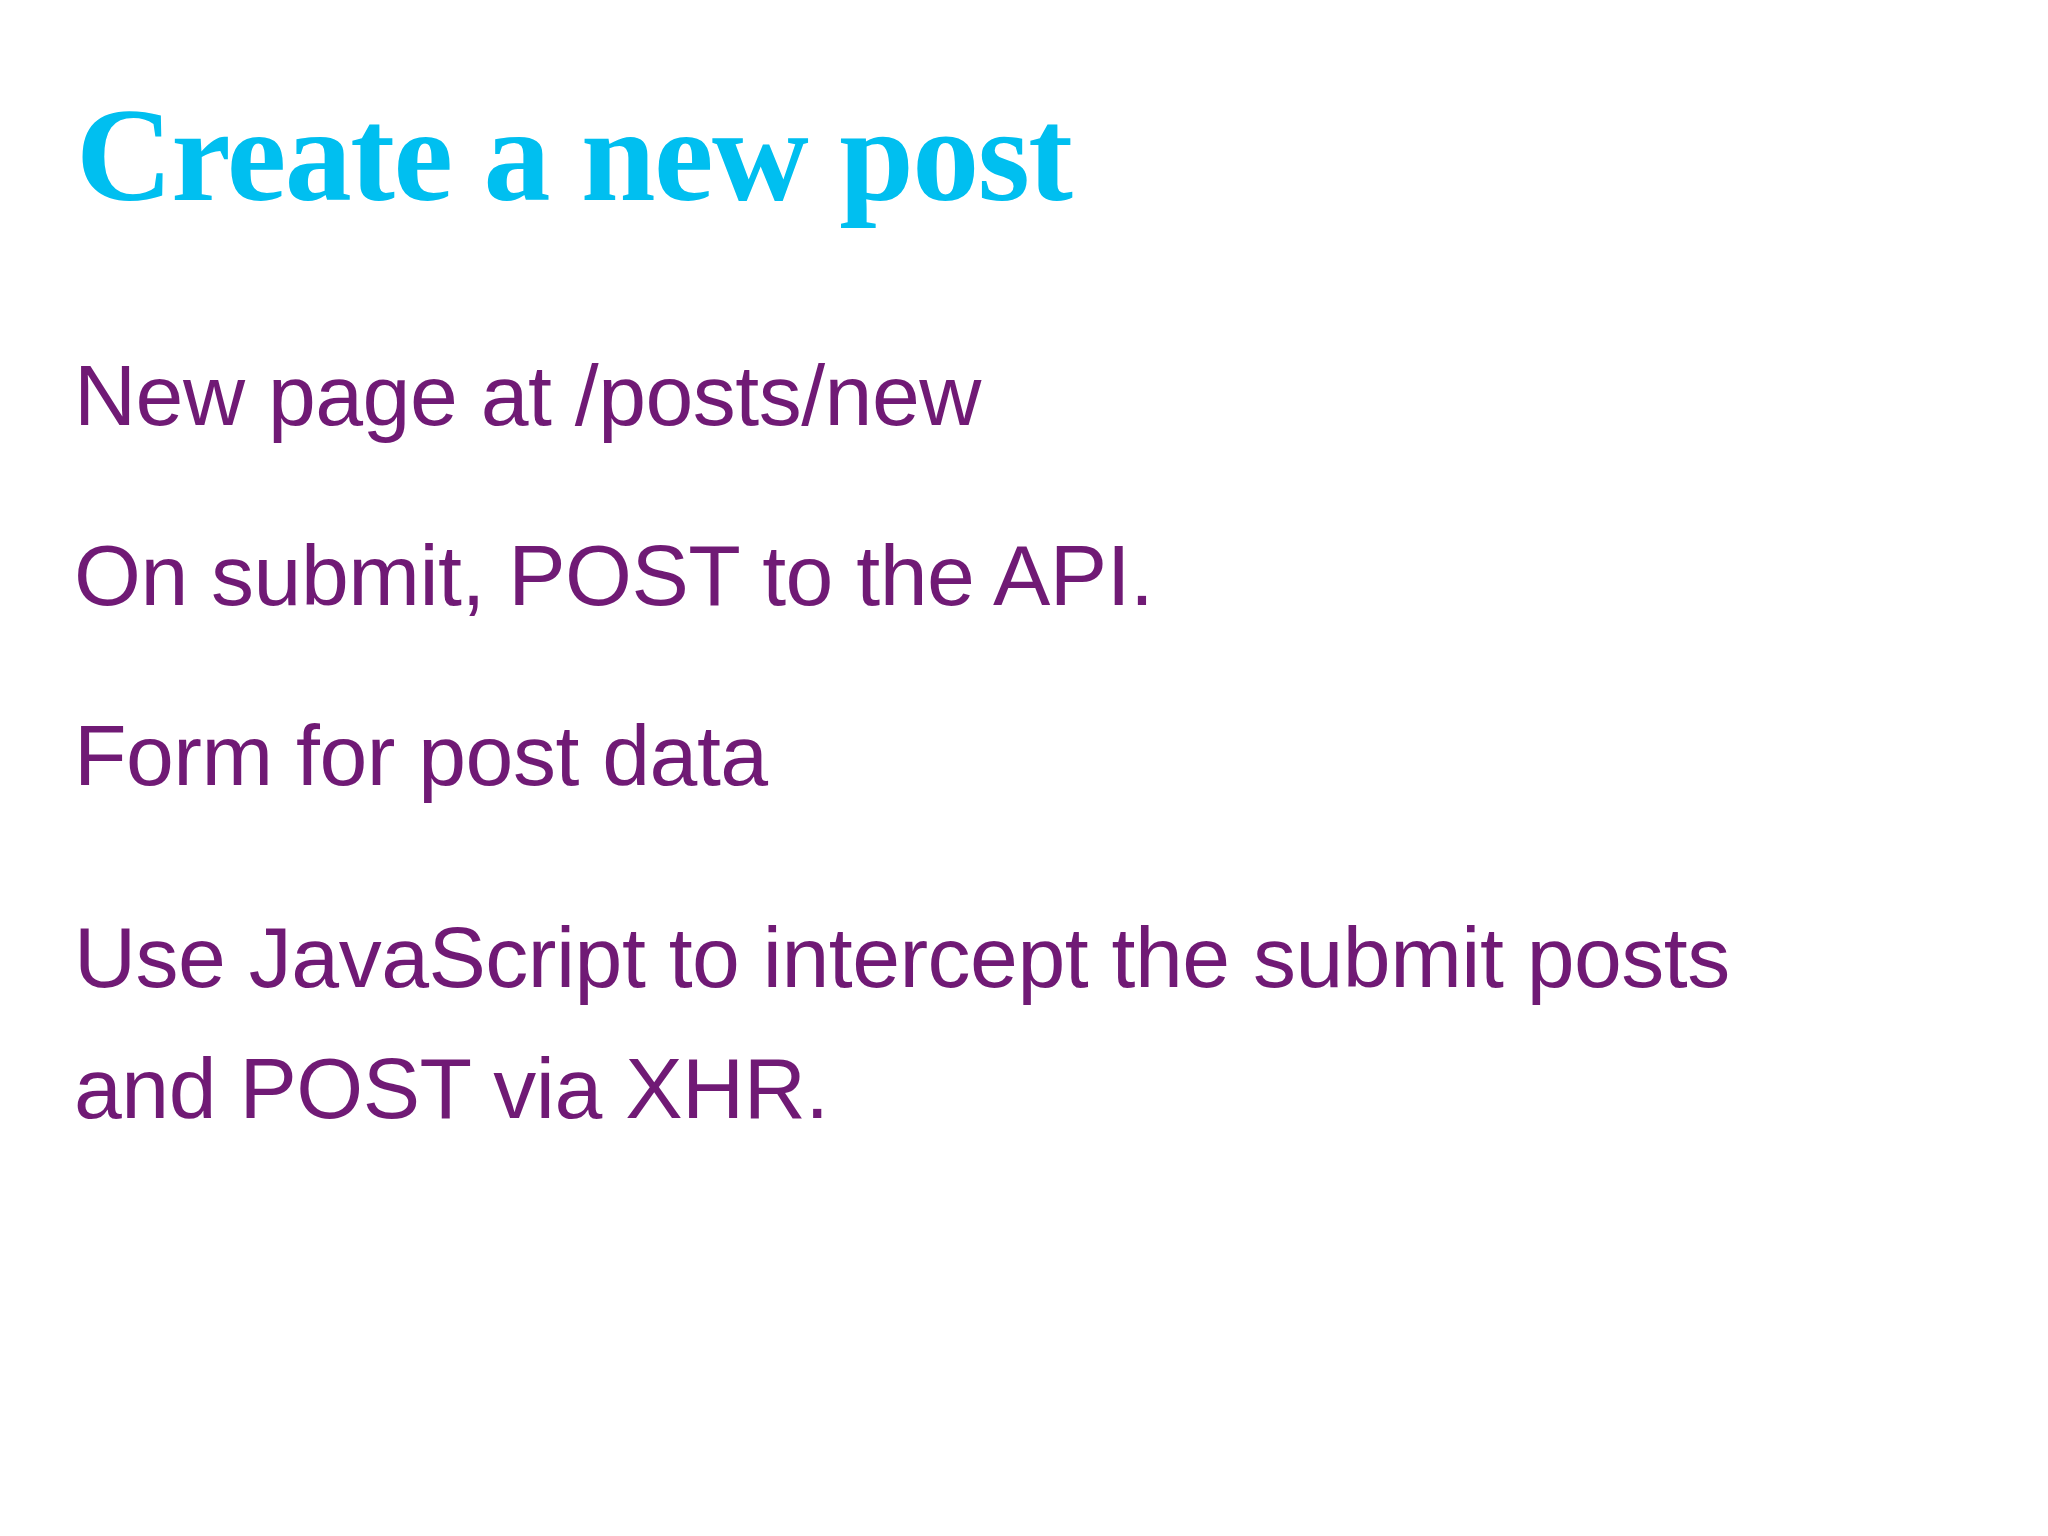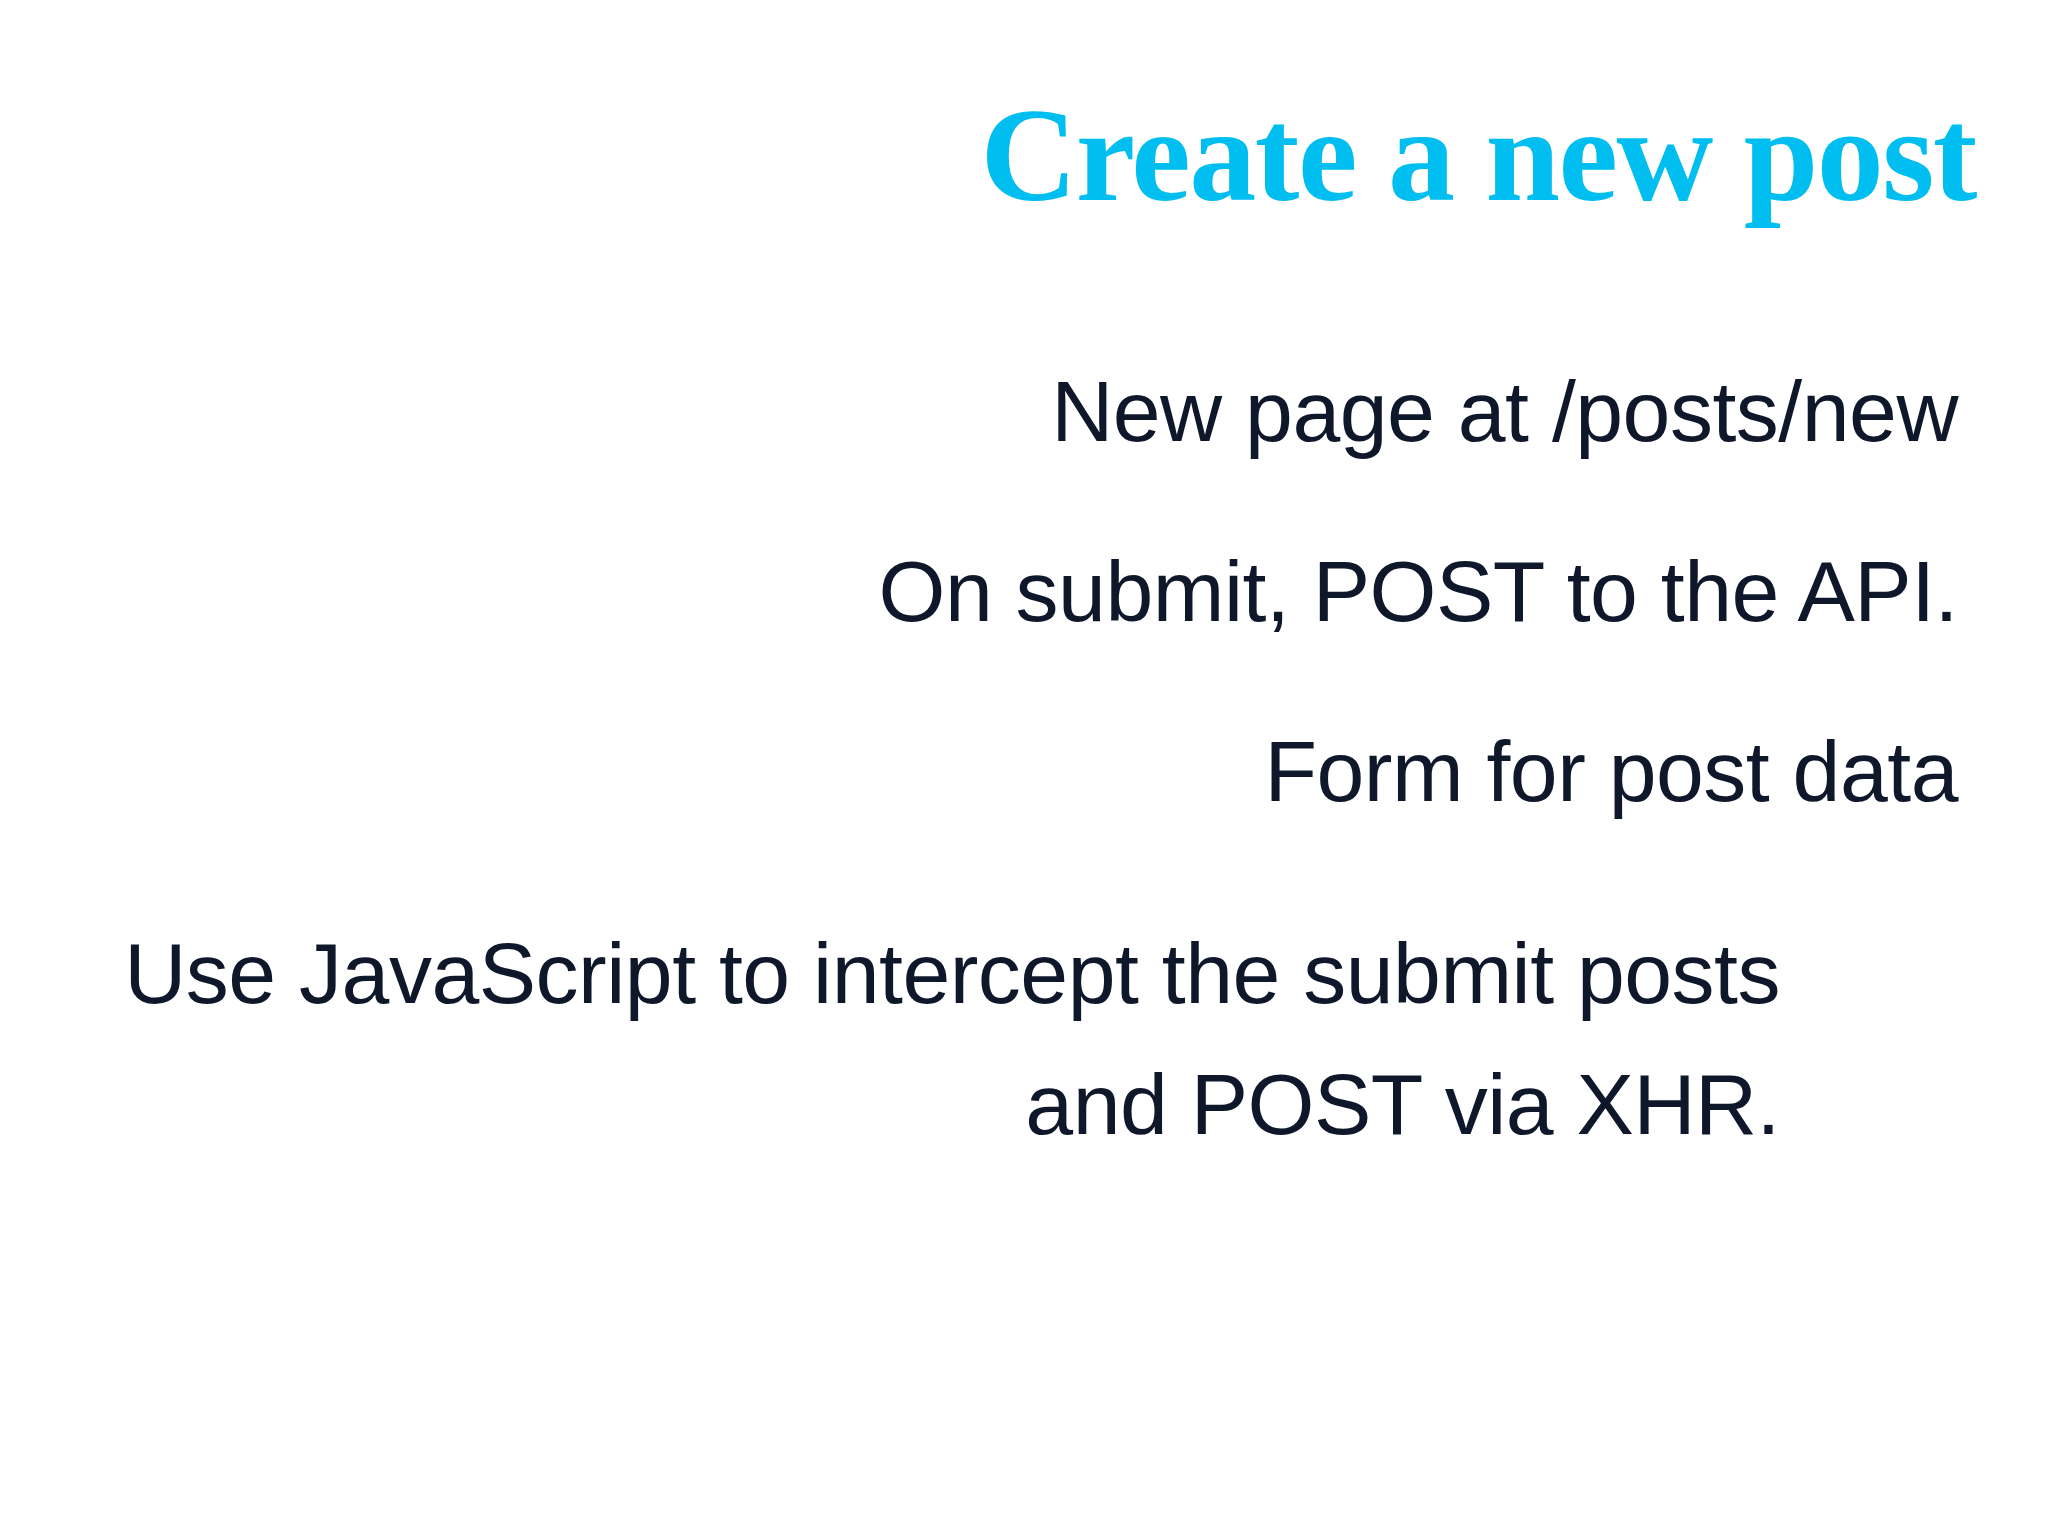--- a/index.html
+++ b/index.html
@@ -15,21 +15,20 @@
     overflow: hidden;
     -webkit-font-smoothing: antialiased;
   }
 
   .slide {
     position: relative;
     width: 2048px;
     height: 1445px;
     background: #ffffff;
     box-sizing: border-box;
-    text-align: right;
   }
 
   
   .slide-title {
     position: absolute;
     left: 76px;
     top: 84px;
     width: 1900px;
     margin: 0;
     padding: 0;
@@ -44,28 +43,28 @@
 
   
   .body-block {
     position: absolute;
     left: 74px;
     top: 352px;
     width: 1900px;
   }
 
   .bullet {
-    margin: 16px;
+    margin: 0;
     padding: 0;
     font-family: "Liberation Sans", "DejaVu Sans", sans-serif;
     font-weight: 400;
     font-size: 86px;
     line-height: 1.00;
     letter-spacing: -0.5px;
-    color: #0f172a;
+    color: #701a75;
   }
 
   .bullet + .bullet {
     margin-top: 94px;
   }
 
   .bullet.multiline {
     max-width: 1690px;
     line-height: 1.52;
   }

